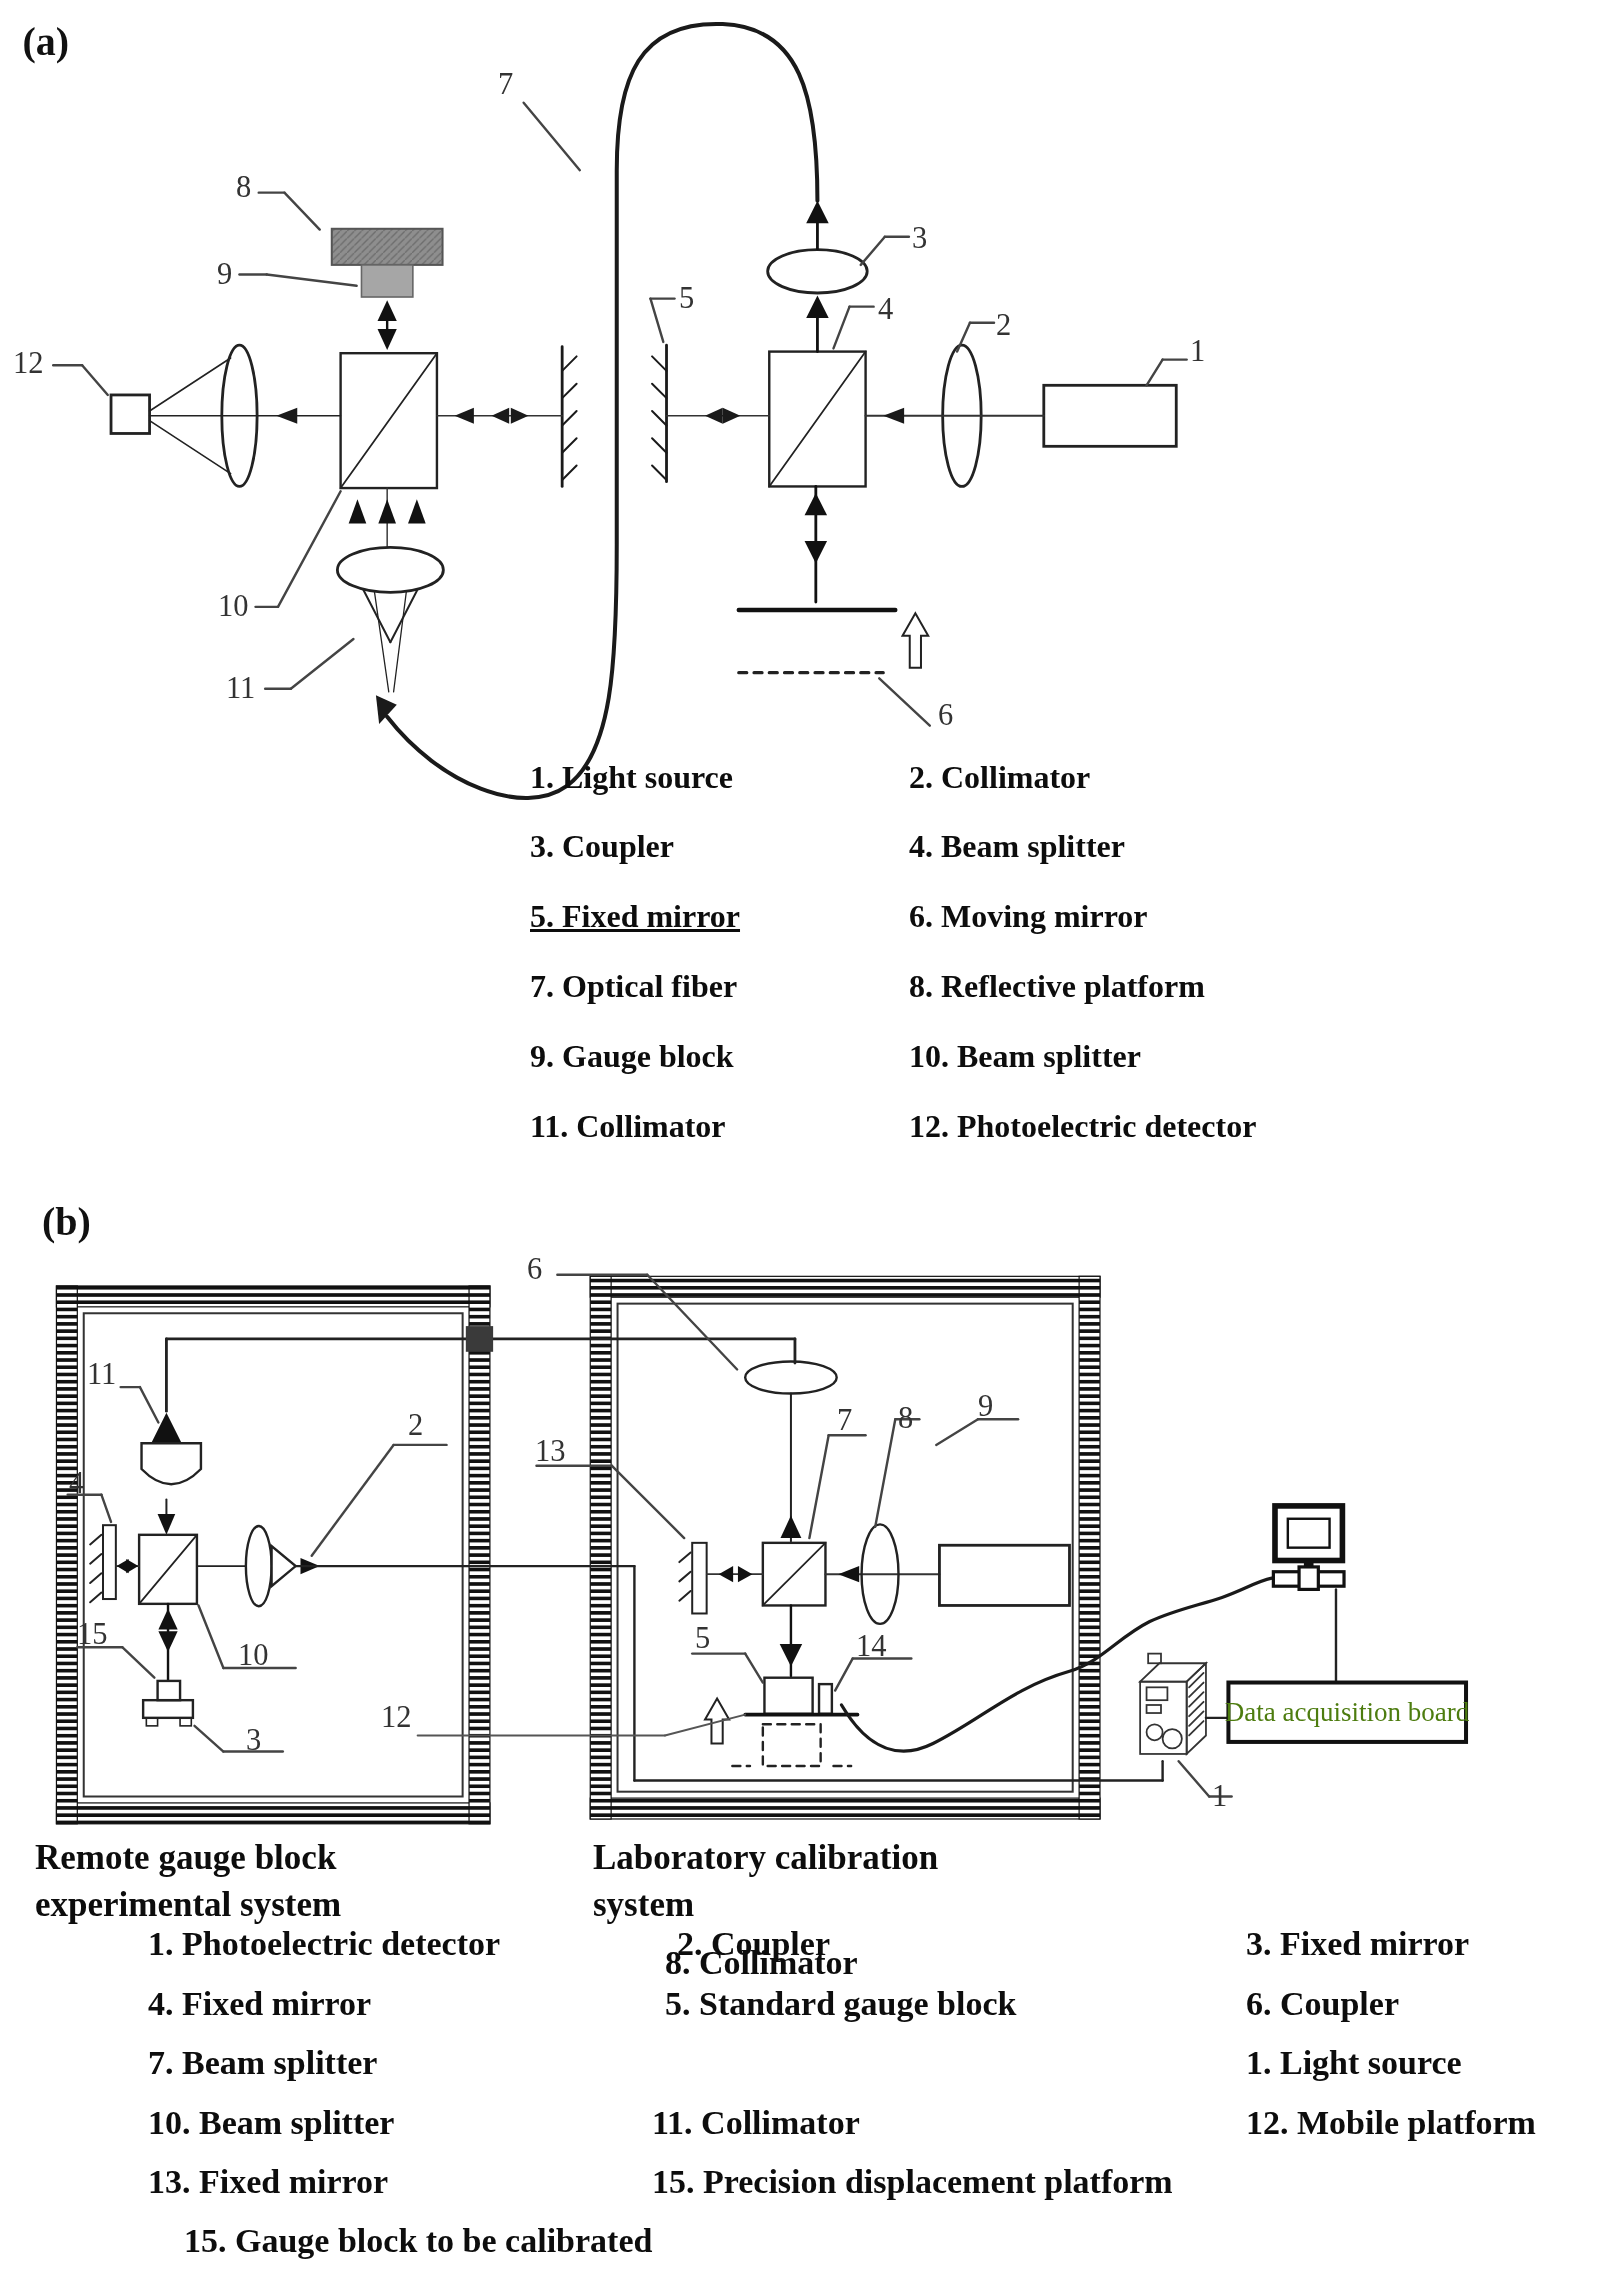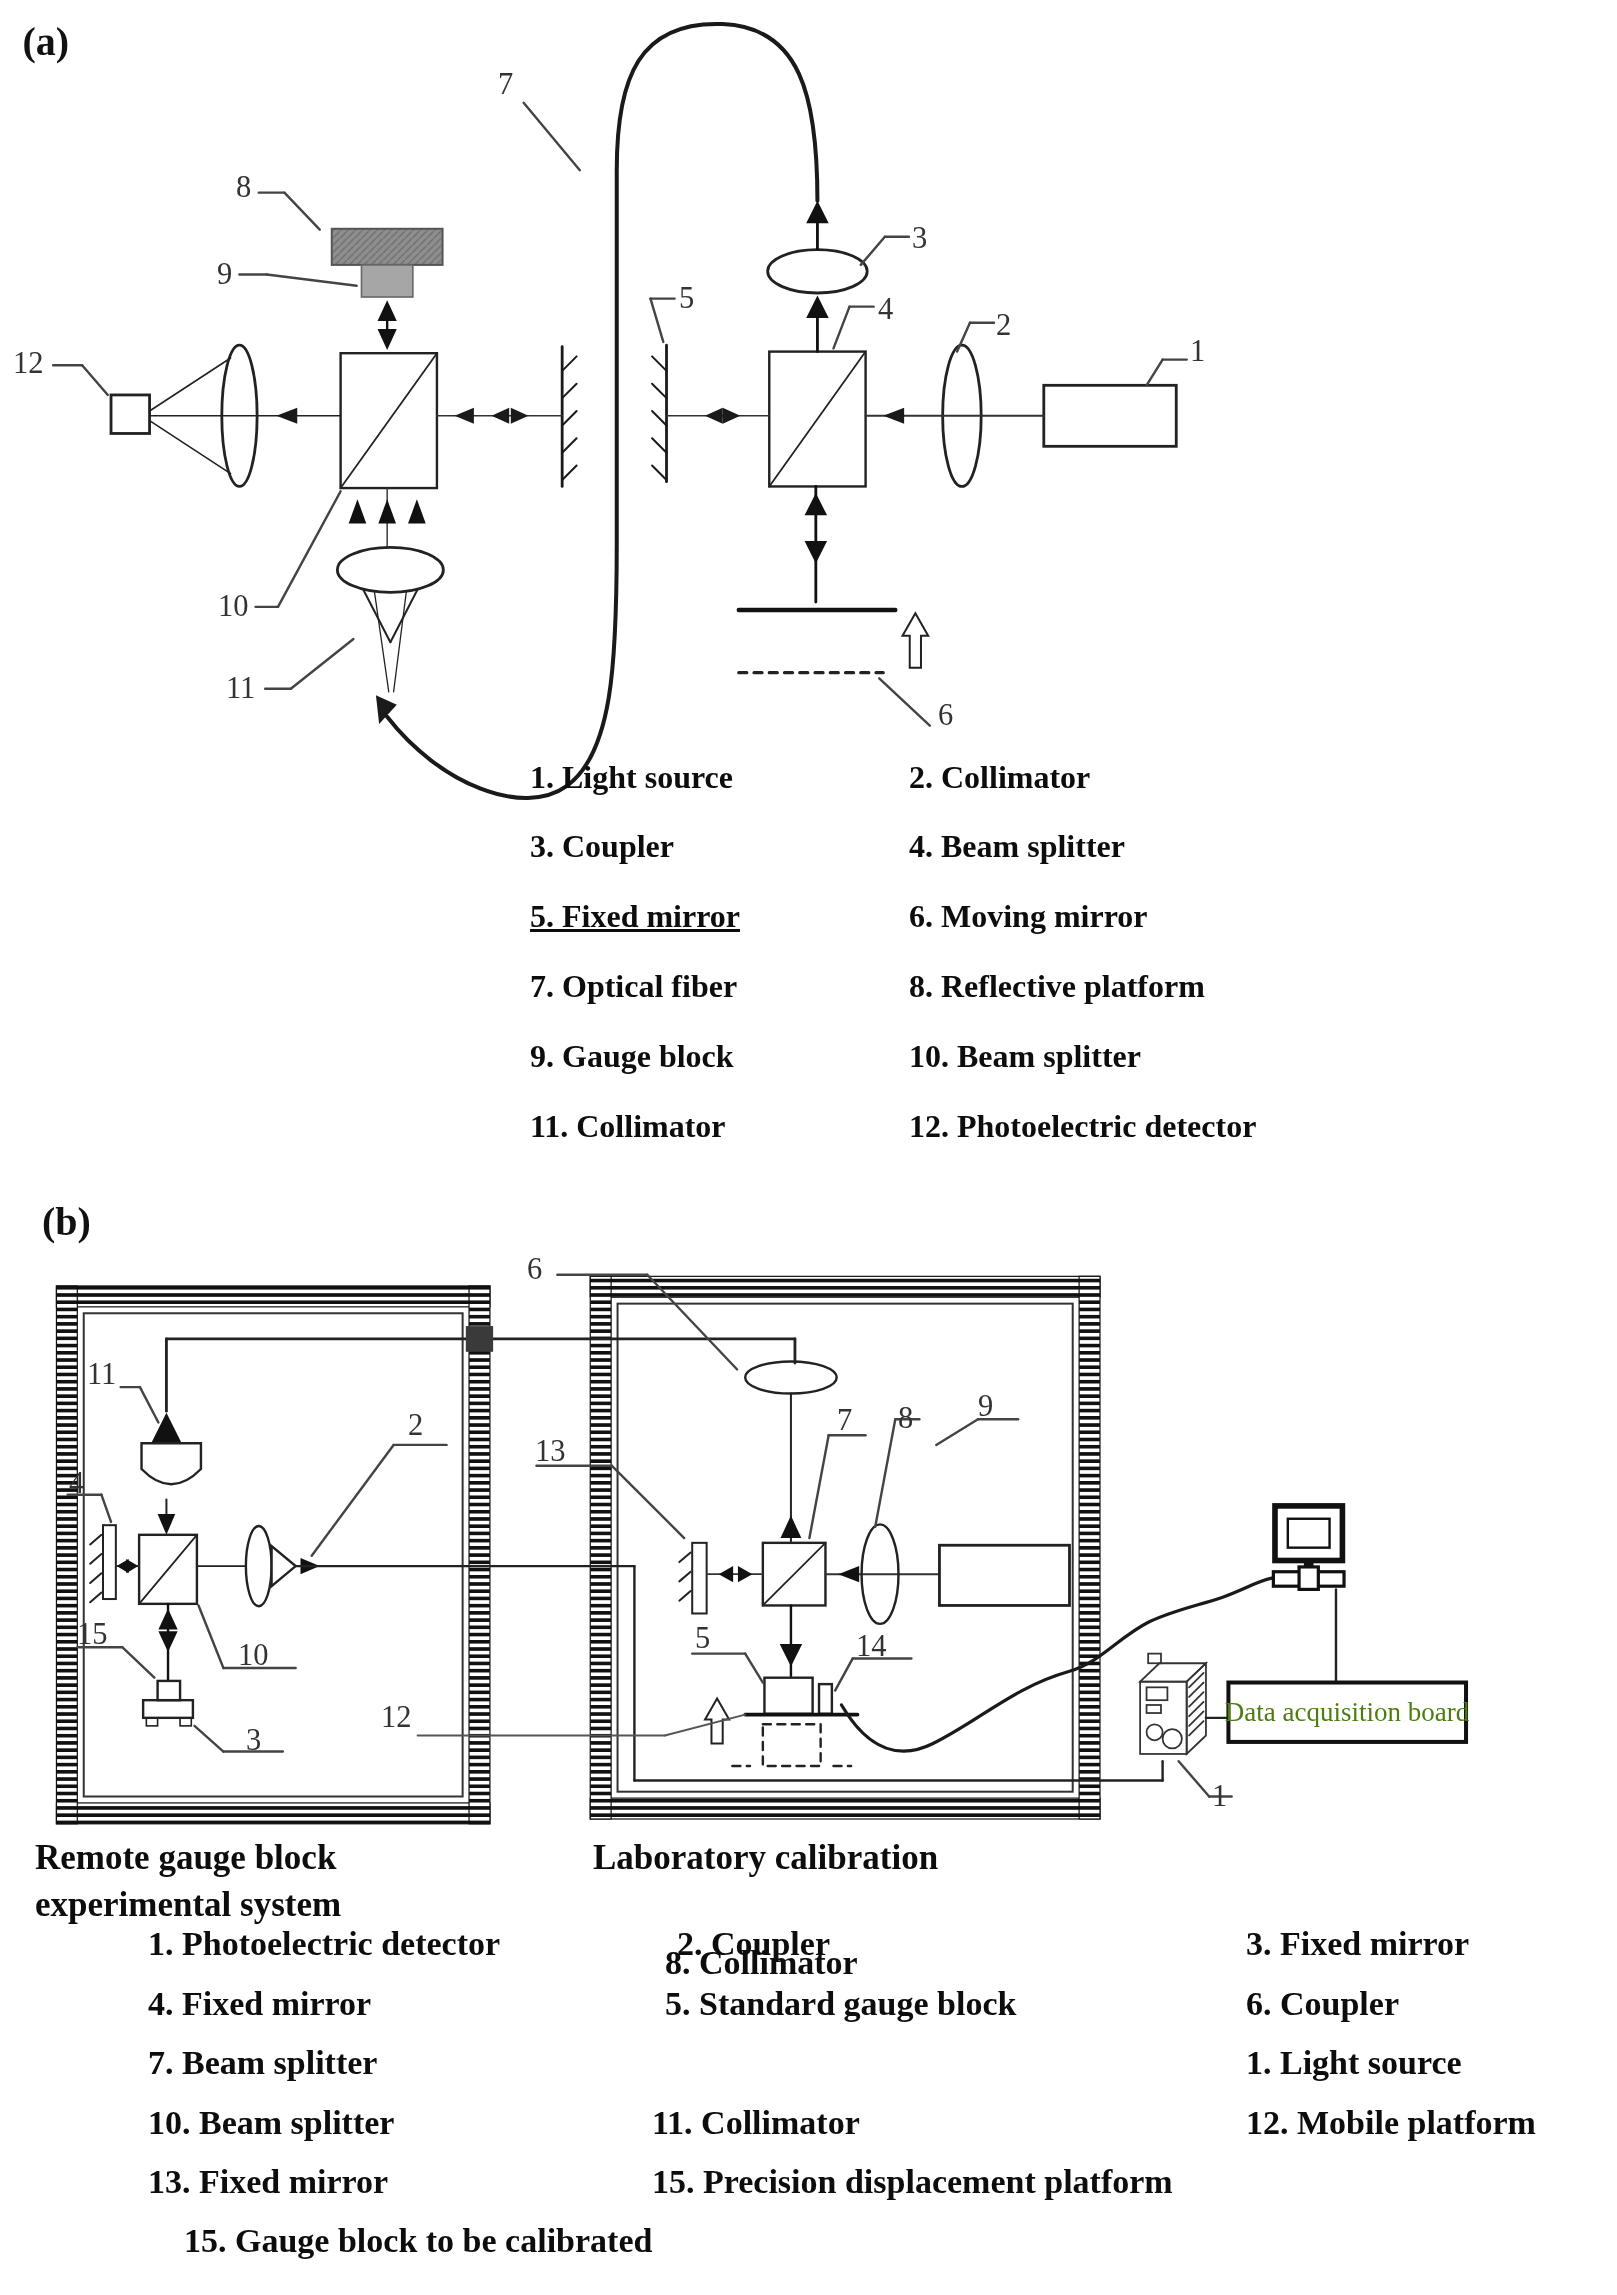--- a/index.html
+++ b/index.html
@@ -434,20 +434,21 @@
 <span class="callout" style="left:535px;top:1436px;">13</span>
 <span class="callout" style="left:856px;top:1631px;">14</span>
 <span class="callout" style="left:77px;top:1619px;">15</span>
 
 <div class="caption" style="left:35px;top:1834px;">
   <div>Remote gauge block</div>
   <div>experimental system</div>
 </div>
 <div class="caption" style="left:593px;top:1834px;">
   <div>Laboratory calibration</div>
+  <div>system</div>
 </div>
 
 <div class="daq-box">Data acquisition board</div>
 
 <div class="legend-b">
   <span class="legend-item" style="left:148px;top:1925px;">1. Photoelectric detector</span>
   <span class="legend-item" style="left:665px;top:1925px;margin-left:12px;">2. Coupler</span>
   <span class="legend-item" style="left:1246px;top:1925px;">3. Fixed mirror</span>
   <span class="legend-item" style="left:148px;top:1985px;">4. Fixed mirror</span>
   <span class="legend-item" style="left:665px;top:1985px;">5. Standard gauge block</span>

